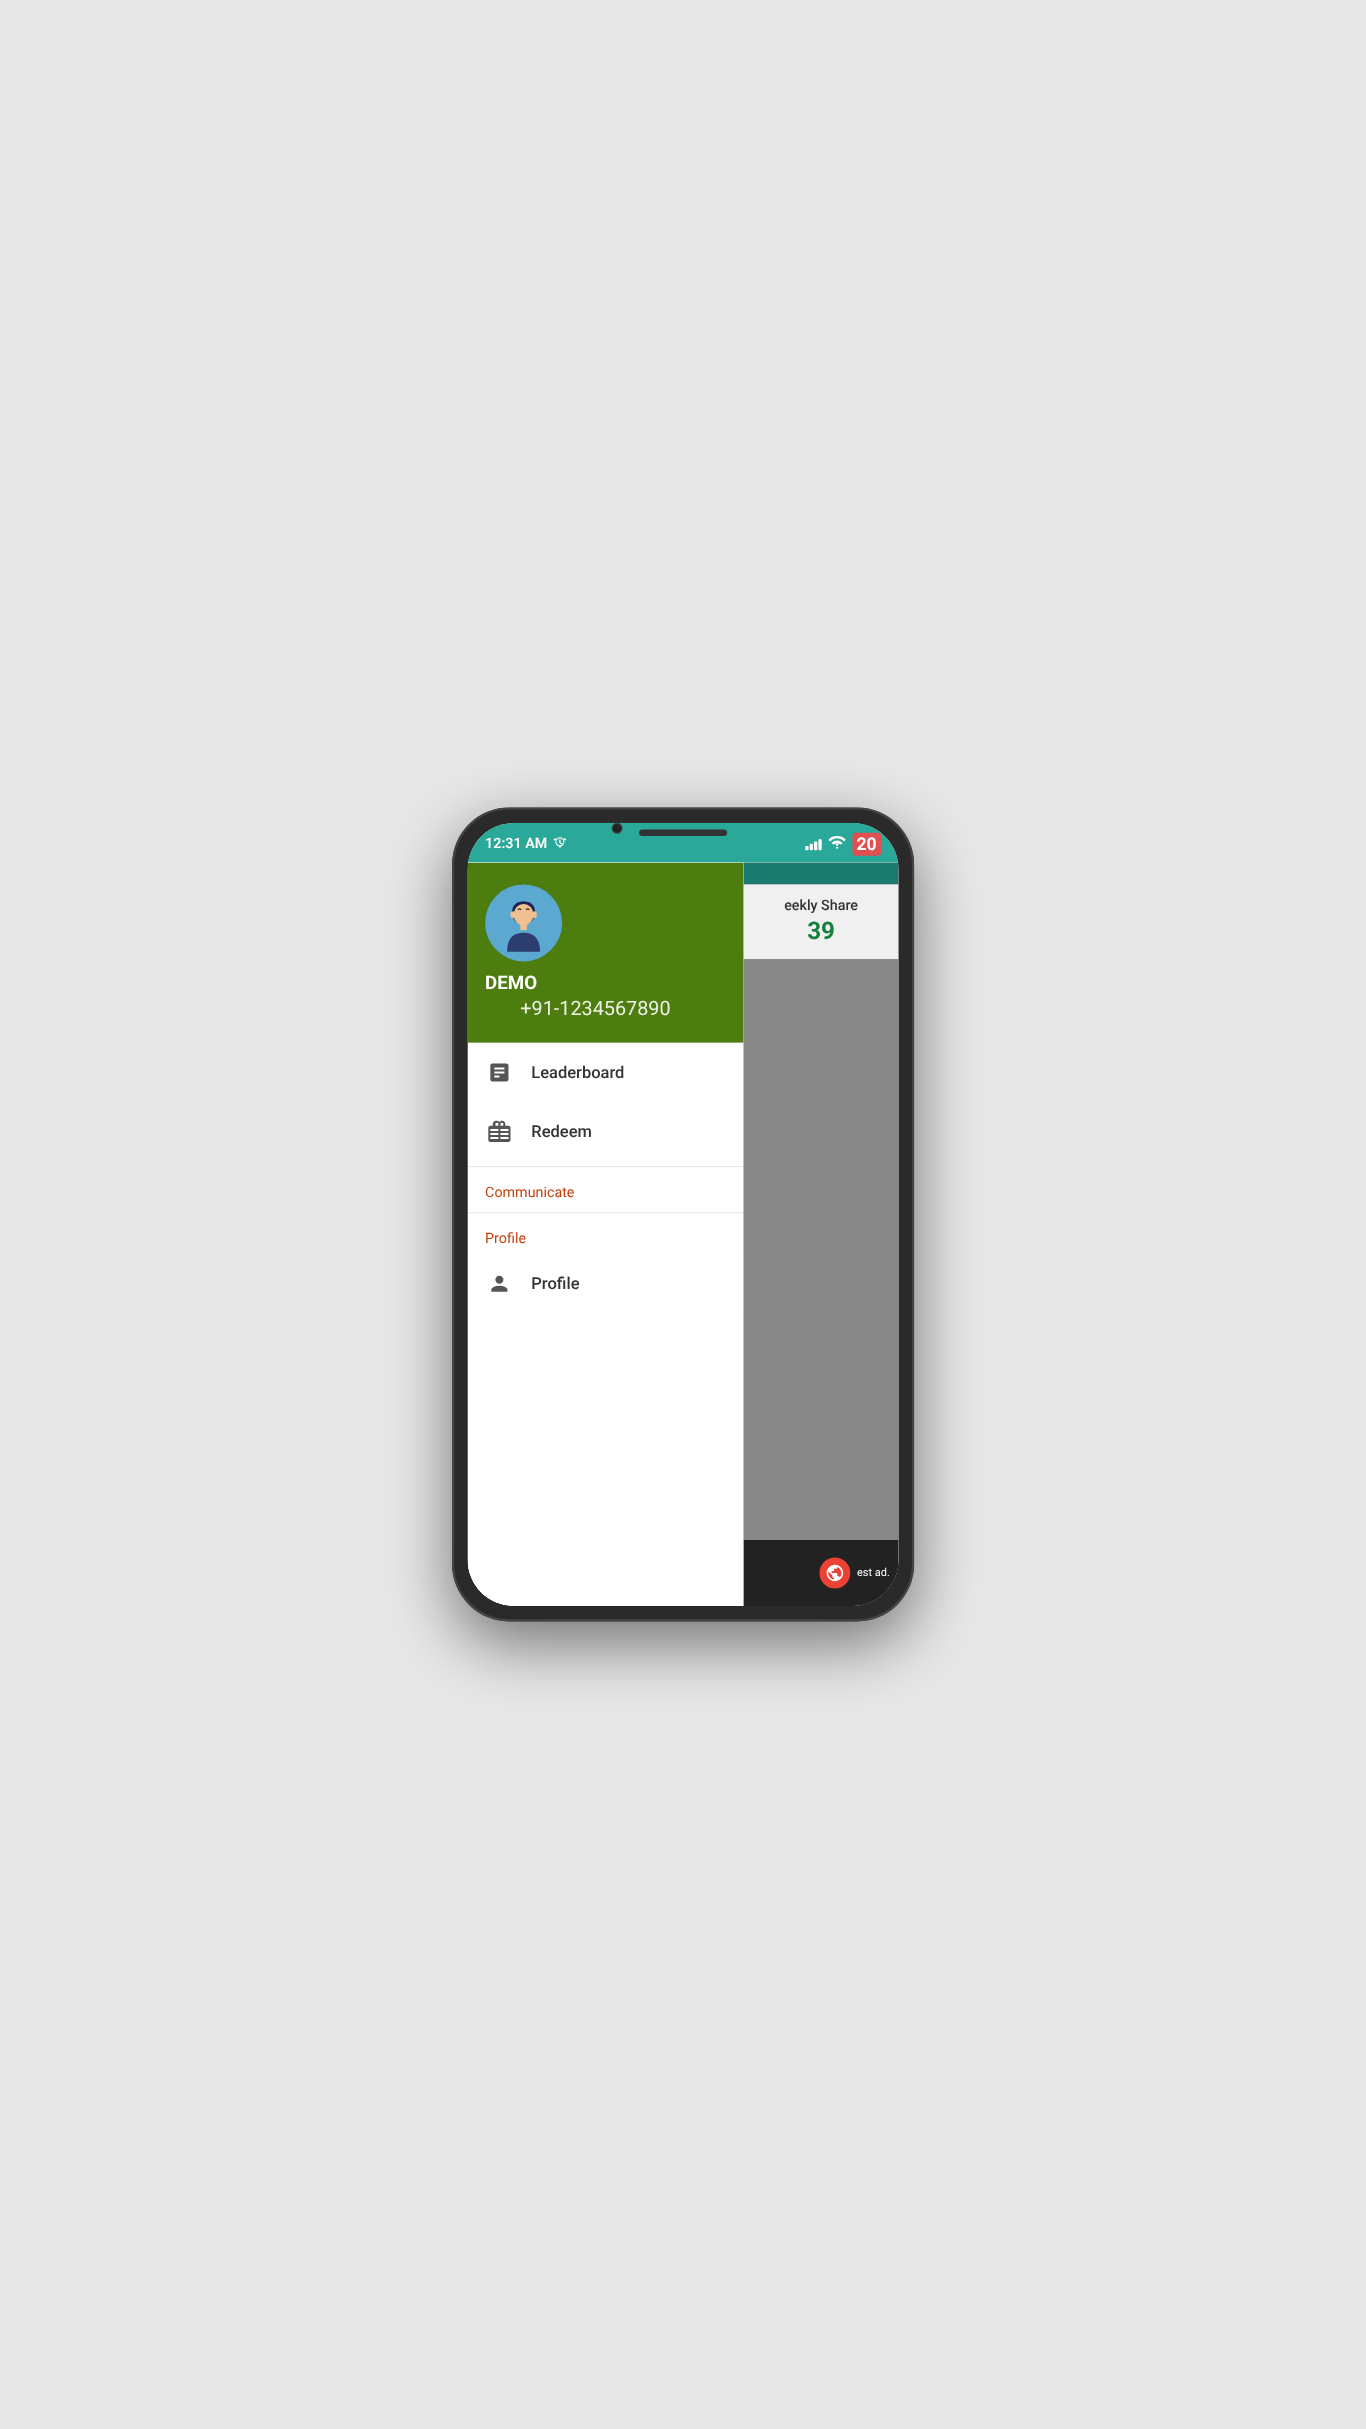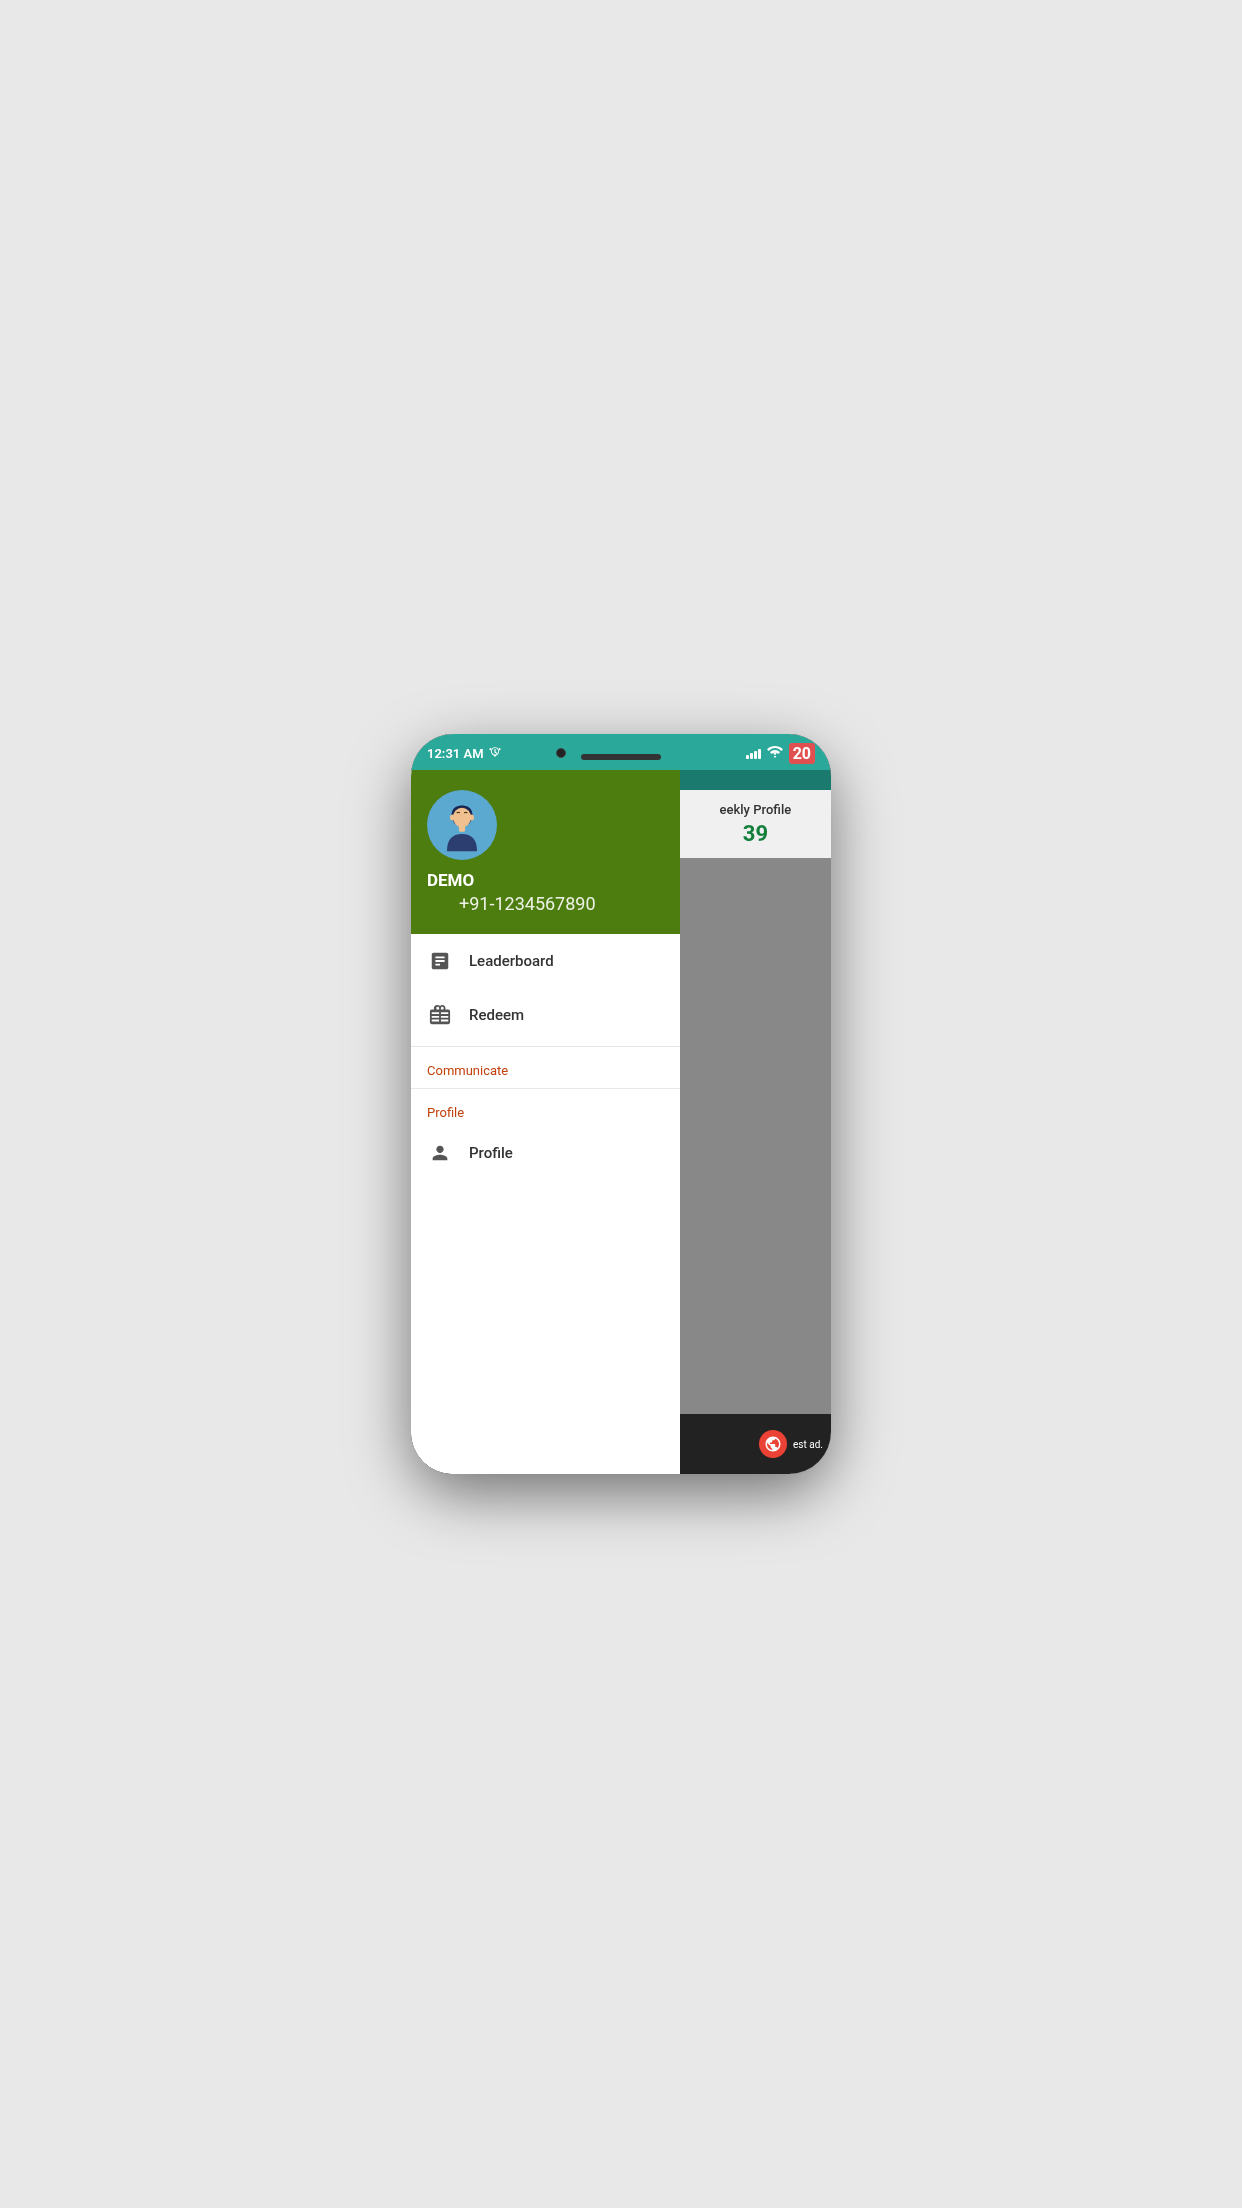--- a/index.html
+++ b/index.html
@@ -11,21 +11,21 @@
       align-items: center;
       min-height: 100vh;
       font-family: -apple-system, BlinkMacSystemFont, 'Segoe UI', Roboto, sans-serif;
     }
 
     .phone-outer {
       width: 420px;
       height: 740px;
       background: #2a2a2a;
       border-radius: 52px;
-      padding: 0;
+      padding: 14px;
       box-shadow: 0 20px 60px rgba(0,0,0,0.5), inset 0 0 0 2px #444;
       position: relative;
     }
 
     .phone-inner {
       width: 100%;
       height: 100%;
       background: #1a1a1a;
       border-radius: 42px;
       overflow: hidden;
@@ -428,21 +428,21 @@
             </div>
 
           </div>
         </div>
 
         <div class="right-peek">
           <div class="right-peek-top">
             
           </div>
           <div class="right-peek-weekly">
-            <div class="weekly-title">eekly Profile</div>
+            <div class="weekly-title">eekly Share</div>
             <div class="weekly-number">39</div>
           </div>
           <div class="right-peek-gray"></div>
           <div class="right-peek-ad">
             <div class="ad-icon">
               <svg width="18" height="18" viewBox="0 0 24 24" fill="white">
                 <path d="M12 2C6.48 2 2 6.48 2 12s4.48 10 10 10 10-4.48 10-10S17.52 2 12 2zm-1 17.93c-3.95-.49-7-3.85-7-7.93 0-.62.08-1.21.21-1.79L9 15v1c0 1.1.9 2 2 2v1.93zm6.9-2.54c-.26-.81-1-1.39-1.9-1.39h-1v-3c0-.55-.45-1-1-1H8v-2h2c.55 0 1-.45 1-1V7h2c1.1 0 2-.9 2-2v-.41c2.93 1.19 5 4.06 5 7.41 0 2.08-.8 3.97-2.1 5.39z"></path>
               </svg>
             </div>
             <span class="ad-text">est ad.</span>

